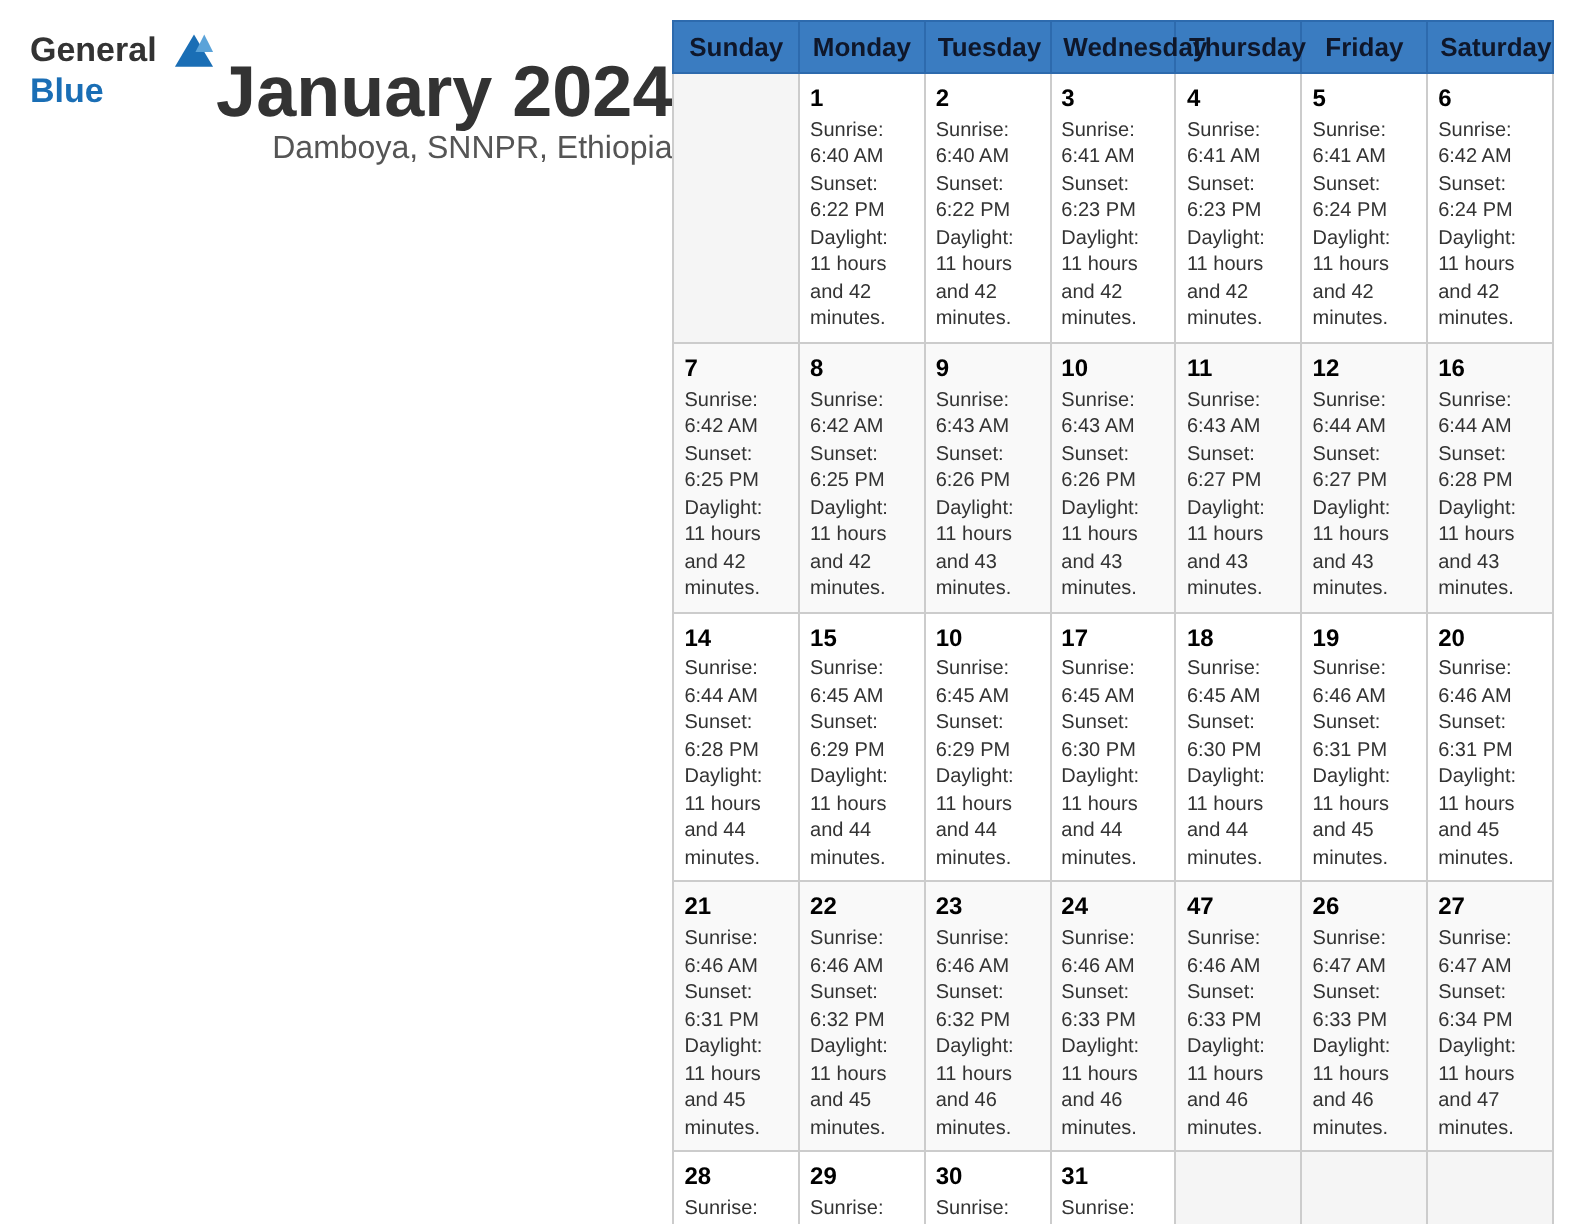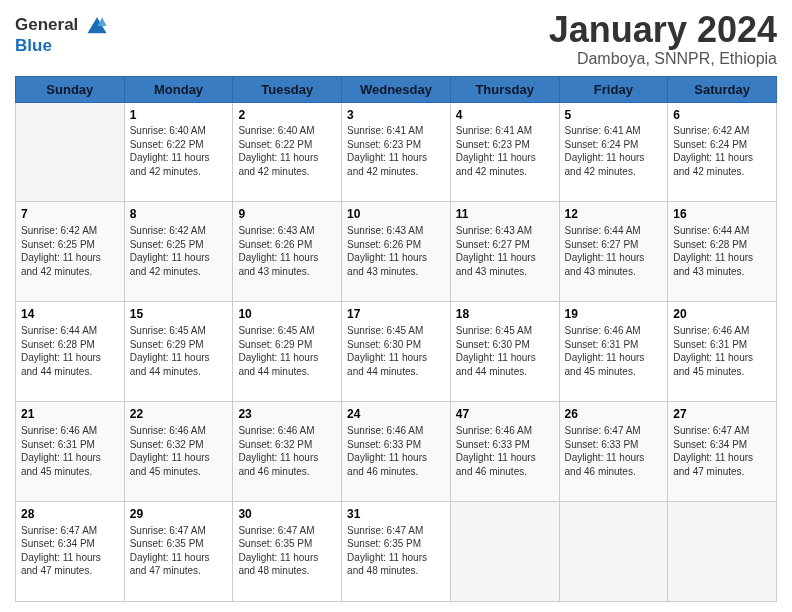--- a/index.html
+++ b/index.html
@@ -8,21 +8,21 @@
       height: 612px;
       font-family: Arial, sans-serif;
       background: #fff;
       overflow: hidden;
     }
     .page {
       width: 792px;
       height: 612px;
       padding: 10px 15px;
       display: flex;
-      flex-direction: column;
+      flex-direction: row;
     }
     .header {
       display: flex;
       justify-content: space-between;
       align-items: flex-start;
       margin-bottom: 8px;
     }
     .logo {
       display: flex;
       align-items: center;
@@ -34,20 +34,21 @@
       margin-left: 3px;
     }
     .title-section {
       text-align: right;
     }
     .month-title {
       font-size: 36px;
       font-weight: bold;
       color: #333;
       line-height: 1.1;
+      margin-top: 16px;
     }
     .location {
       font-size: 16px;
       color: #555;
     }
     .calendar {
       border: 1px solid #ccc;
       border-collapse: collapse;
       width: 100%;
       flex: 1;

